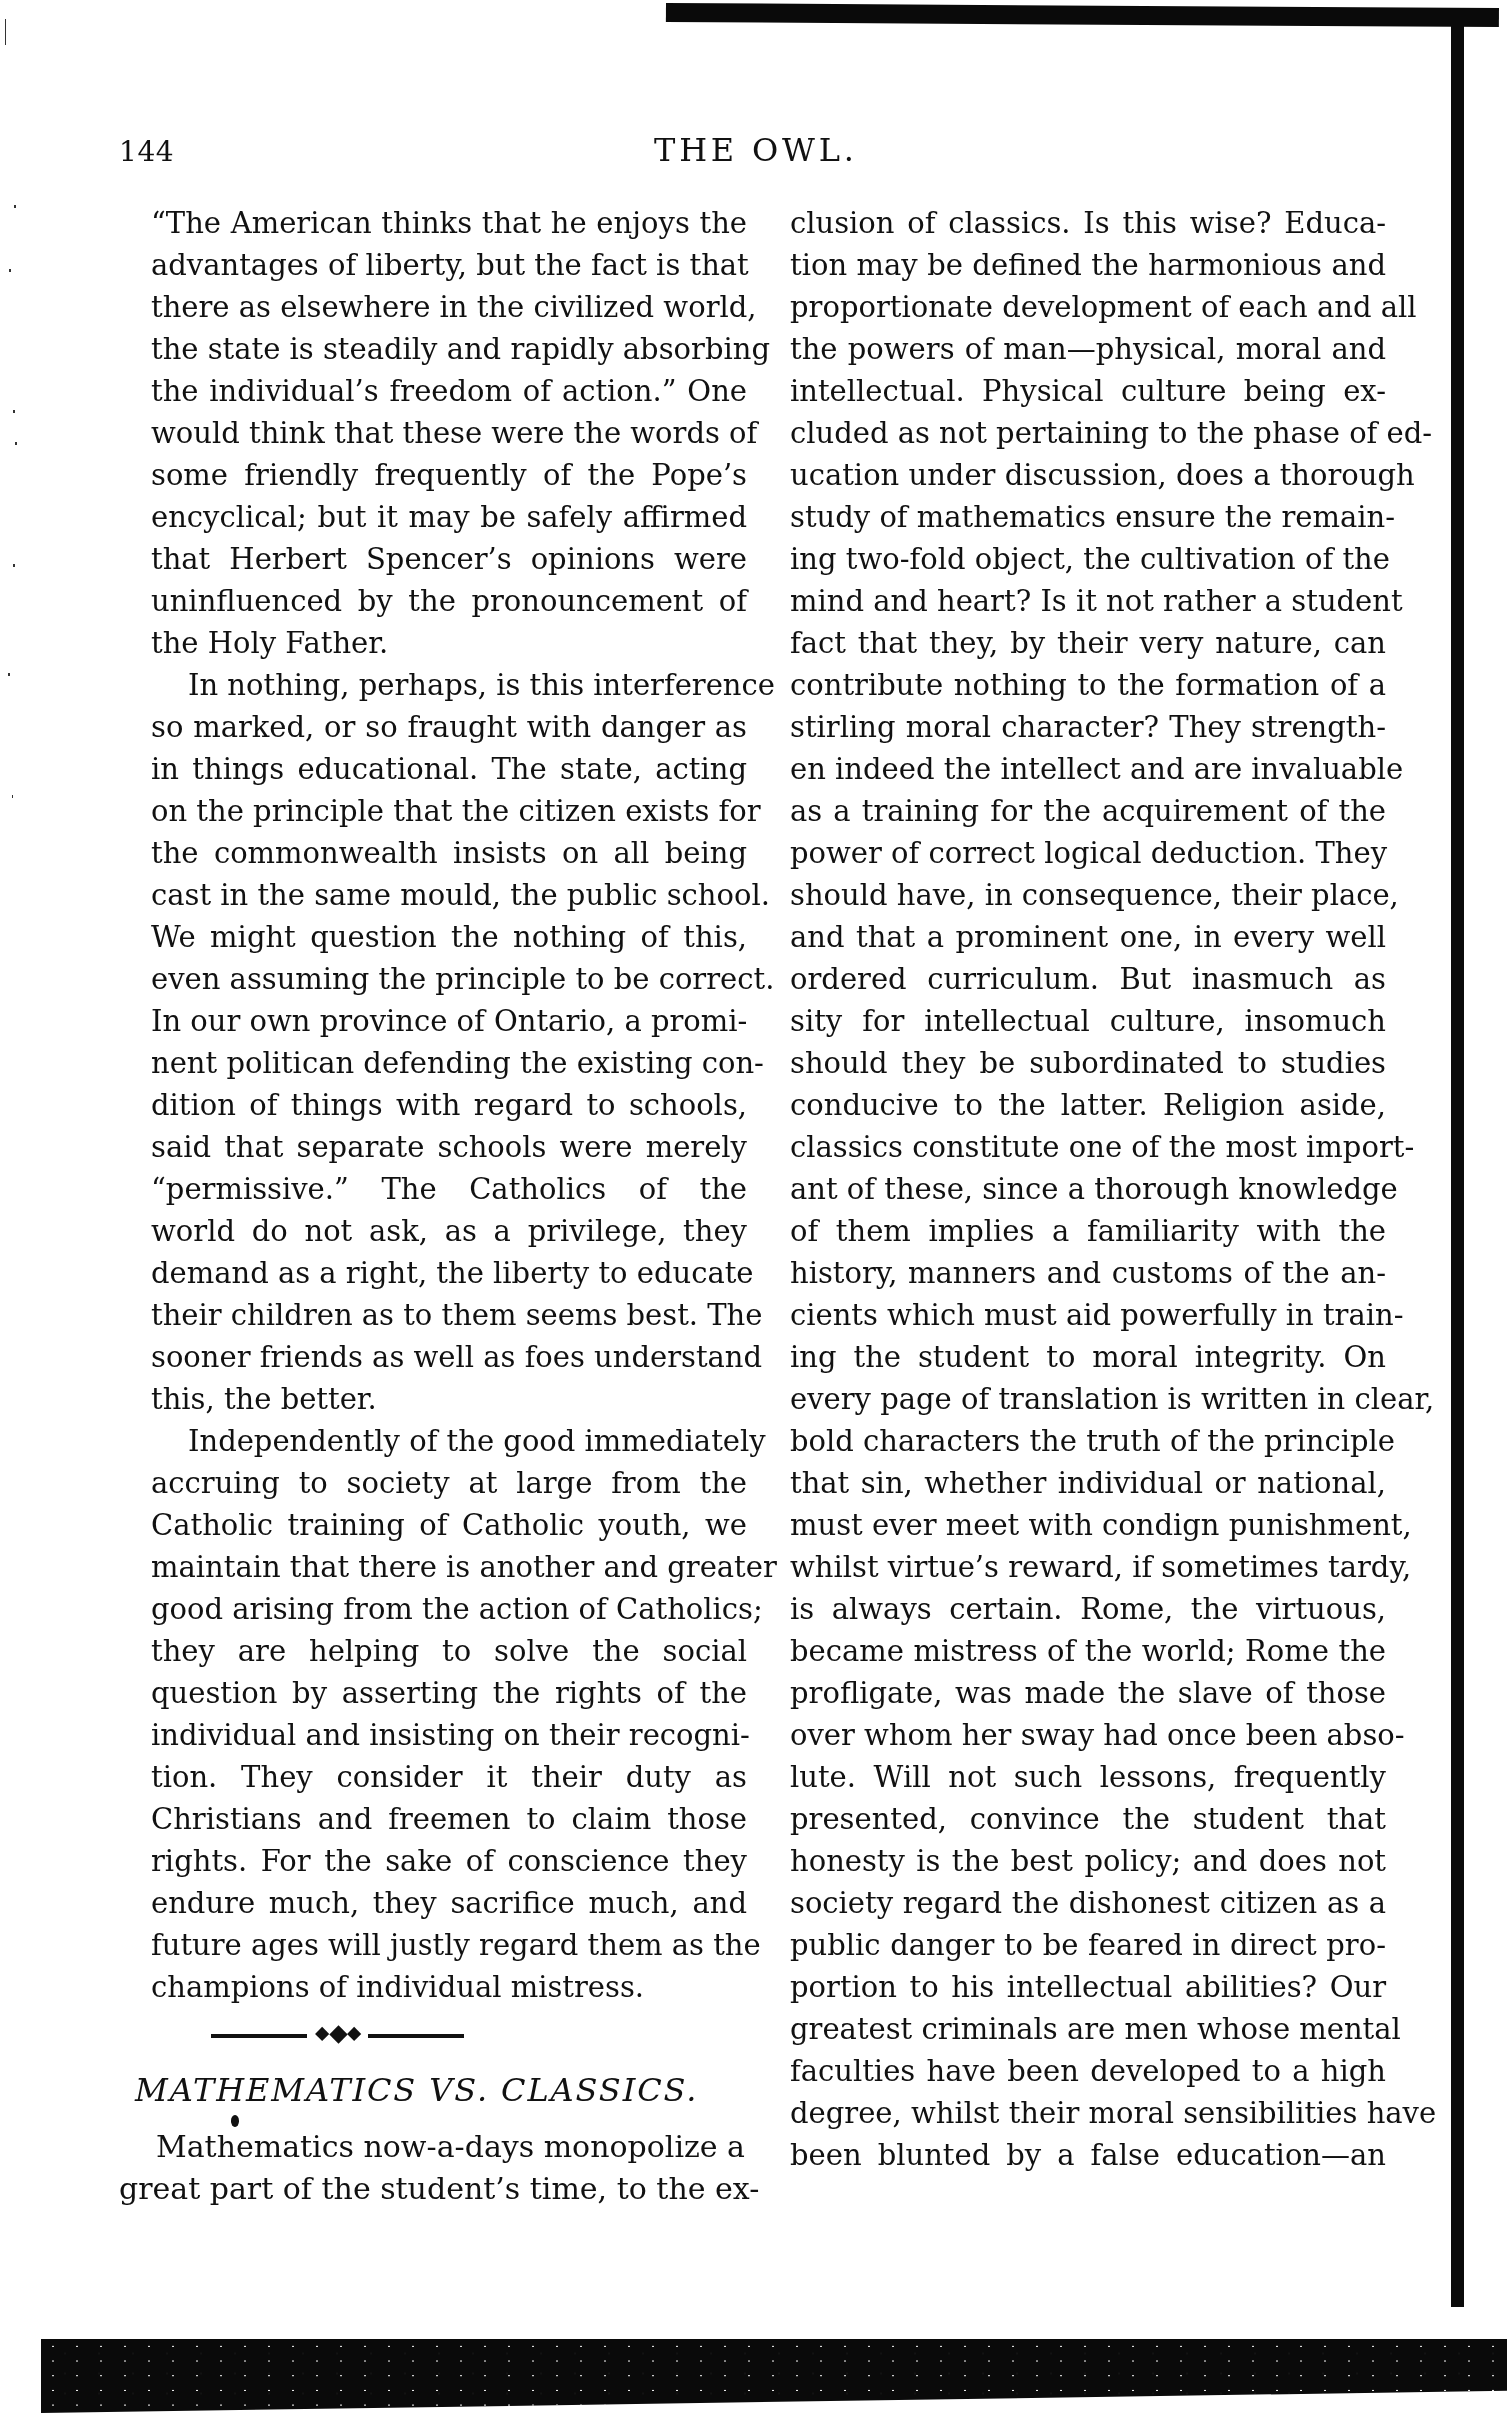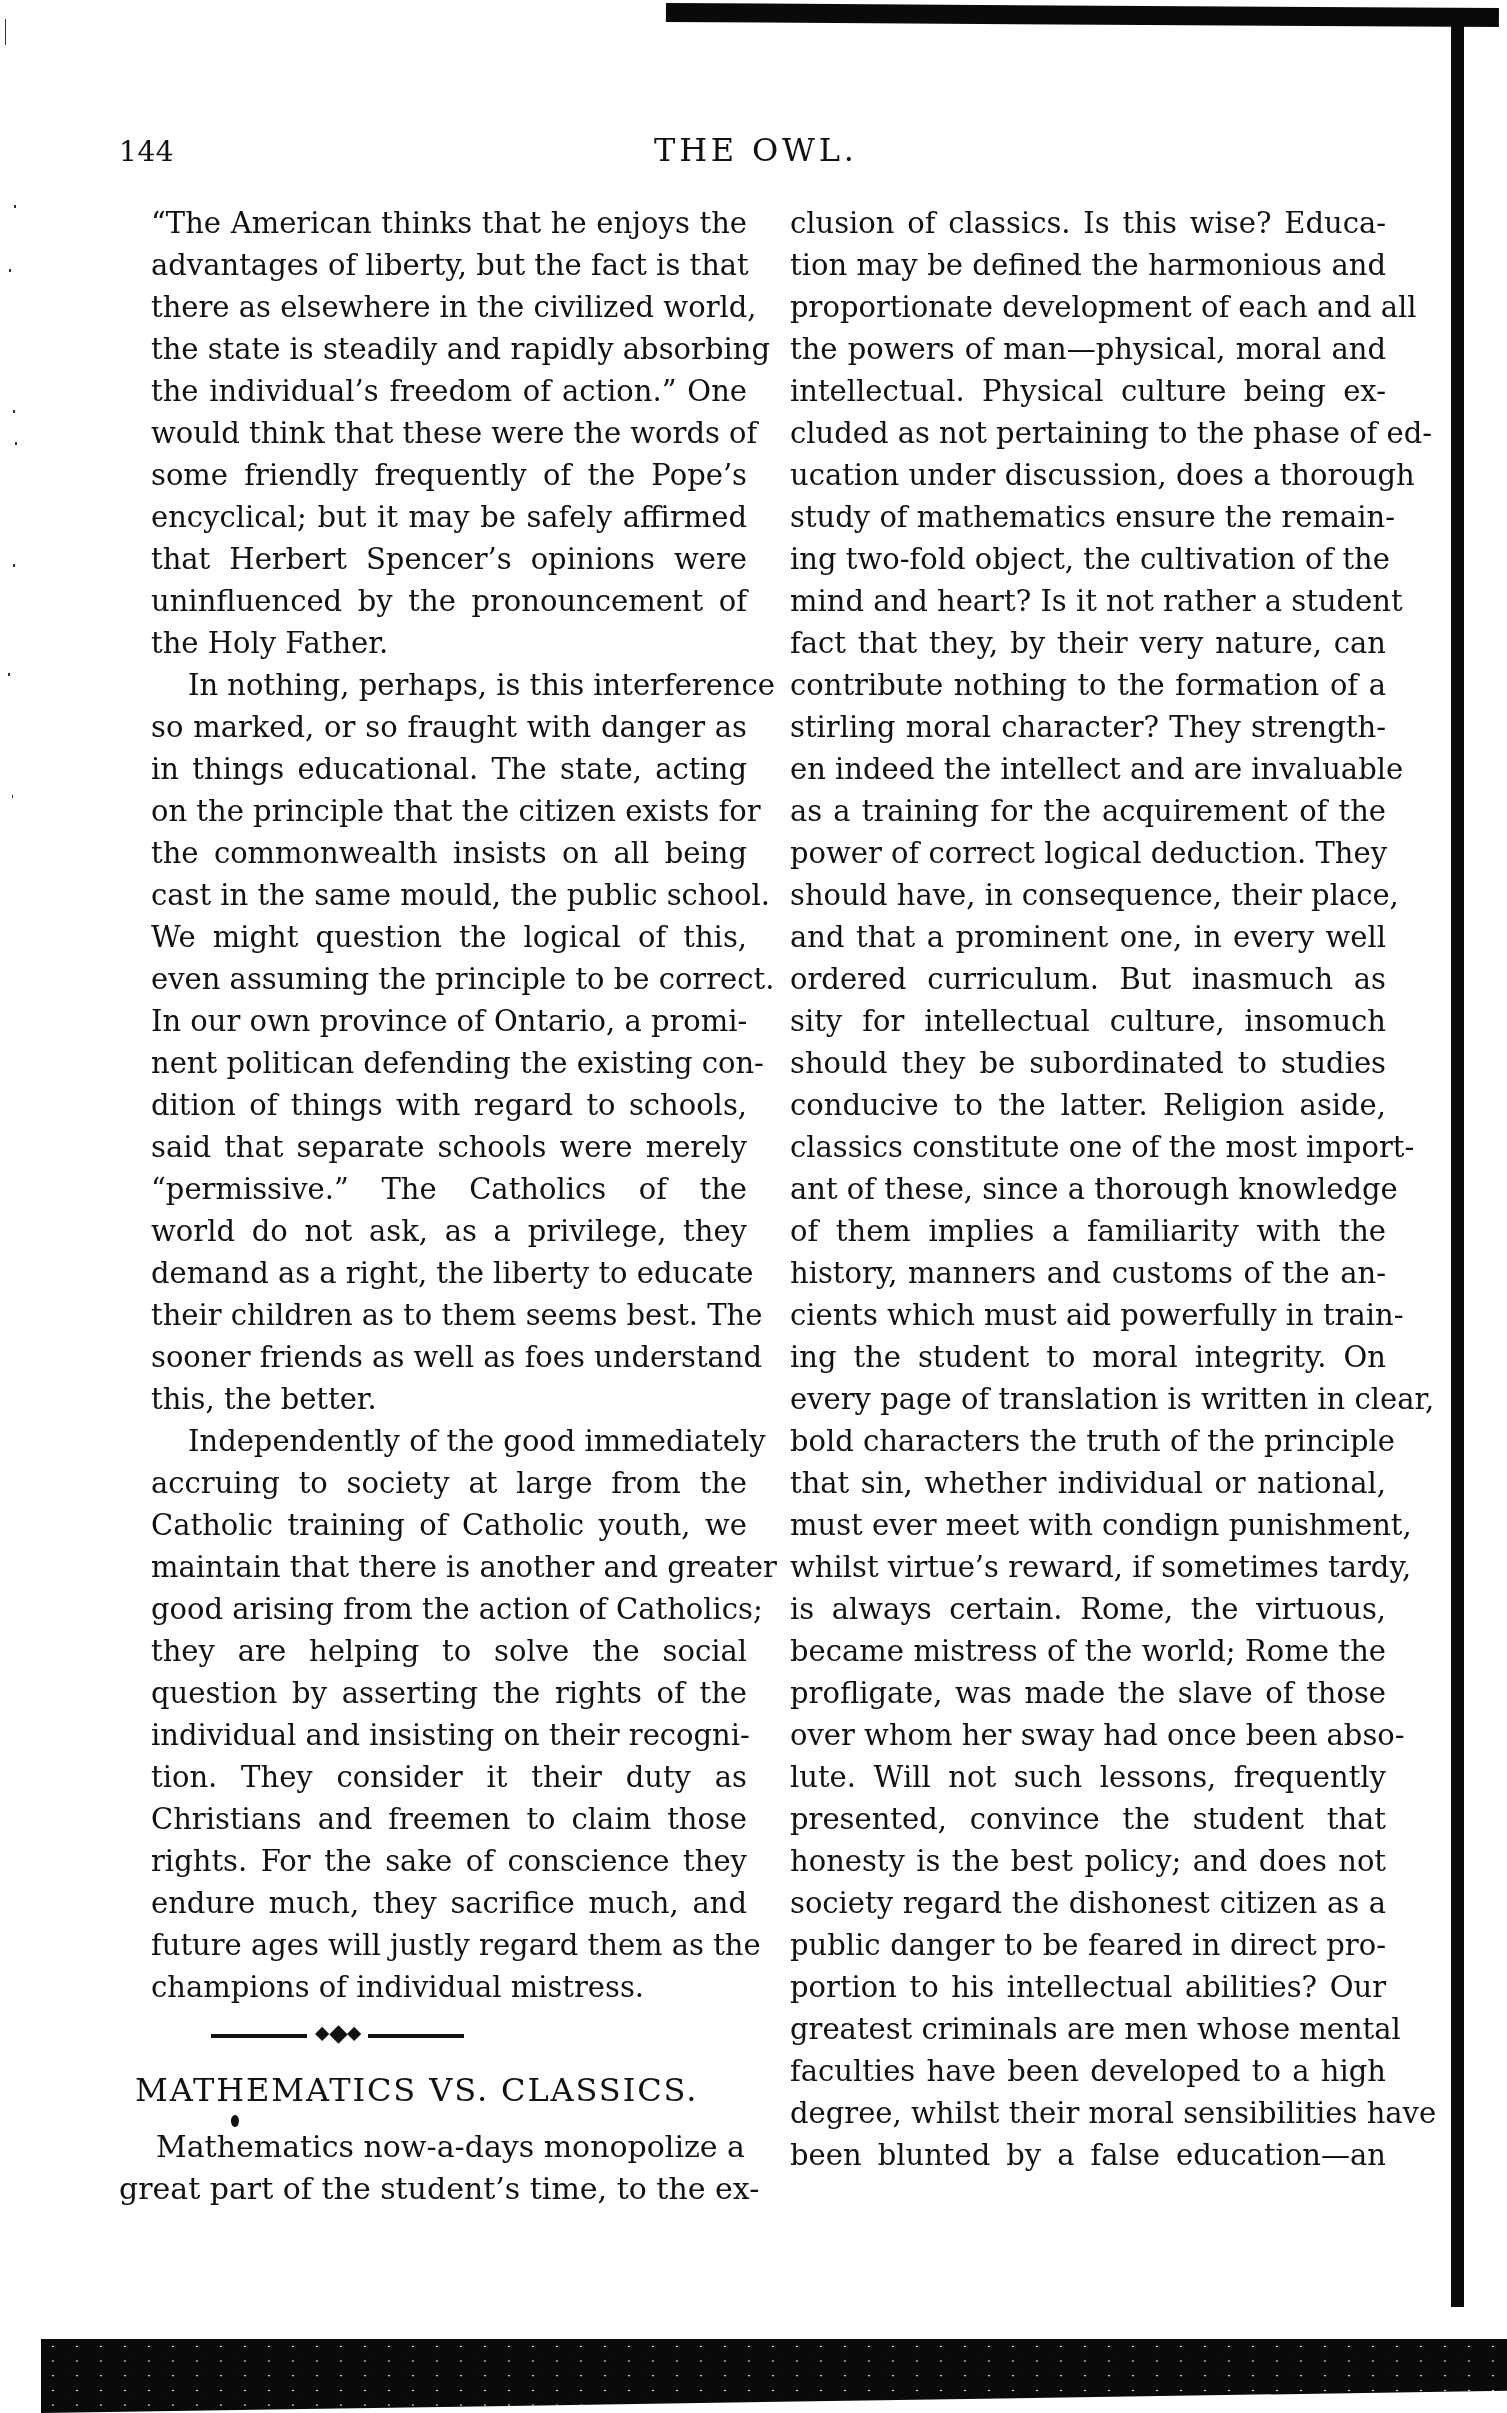--- a/index.html
+++ b/index.html
@@ -26,21 +26,21 @@
   .line { display: block; white-space: nowrap; text-align: justify; text-align-last: justify; height: 42px; overflow: visible; }
   .line.last { text-align-last: left; }
   .line.indent { padding-left: 37px; }
 
   .divider { position: absolute; left: 211px; top: 2028px; width: 253px; height: 15.4px; }
   .divider .bar { position: absolute; top: 6.4px; height: 3.2px; background: #111; }
   .divider .bar.l { left: 0; width: 96px; }
   .divider .bar.r { left: 157px; width: 96px; }
   .divider .dia { position: absolute; top: 1.3px; width: 10.3px; height: 10.3px; background: #111; transform: rotate(45deg); }
 
-  .section-heading { position: absolute; left: 135px; top: 2071px; font-size: 32px; letter-spacing: 1.9px; }
+  .section-heading { position: absolute; left: 135px; top: 2071px; font-size: 32px; font-style: italic; letter-spacing: 1.9px; }
   .heading-dot { position: absolute; left: 231px; top: 2115px; width: 7.7px; height: 11.5px; border-radius: 50%; background: #111; }
   .col-bottom { position: absolute; left: 119px; top: 2126px; width: 596px; font-size: 30px; line-height: 42px; }
 </style>
 </head>
 <body>
 
 <div class="page">
   <div class="top-rule"></div>
   <div class="right-bar"></div>
   <div class="bottom-band"></div>
@@ -70,21 +70,21 @@
       <span class="line">encyclical; but it may be safely affirmed</span>
       <span class="line">that Herbert Spencer’s opinions were</span>
       <span class="line">uninfluenced by the pronouncement of</span>
       <span class="line last">the Holy Father.</span>
       <span class="line indent">In nothing, perhaps, is this interference</span>
       <span class="line">so marked, or so fraught with danger as</span>
       <span class="line">in things educational. The state, acting</span>
       <span class="line">on the principle that the citizen exists for</span>
       <span class="line">the commonwealth insists on all being</span>
       <span class="line">cast in the same mould, the public school.</span>
-      <span class="line">We might question the logical of this,</span>
+      <span class="line">We might question the nothing of this,</span>
       <span class="line">even assuming the principle to be correct.</span>
       <span class="line">In our own province of Ontario, a promi-</span>
       <span class="line">nent politican defending the existing con-</span>
       <span class="line">dition of things with regard to schools,</span>
       <span class="line">said that separate schools were merely</span>
       <span class="line">“permissive.” The Catholics of the</span>
       <span class="line">world do not ask, as a privilege, they</span>
       <span class="line">demand as a right, the liberty to educate</span>
       <span class="line">their children as to them seems best. The</span>
       <span class="line">sooner friends as well as foes understand</span>

